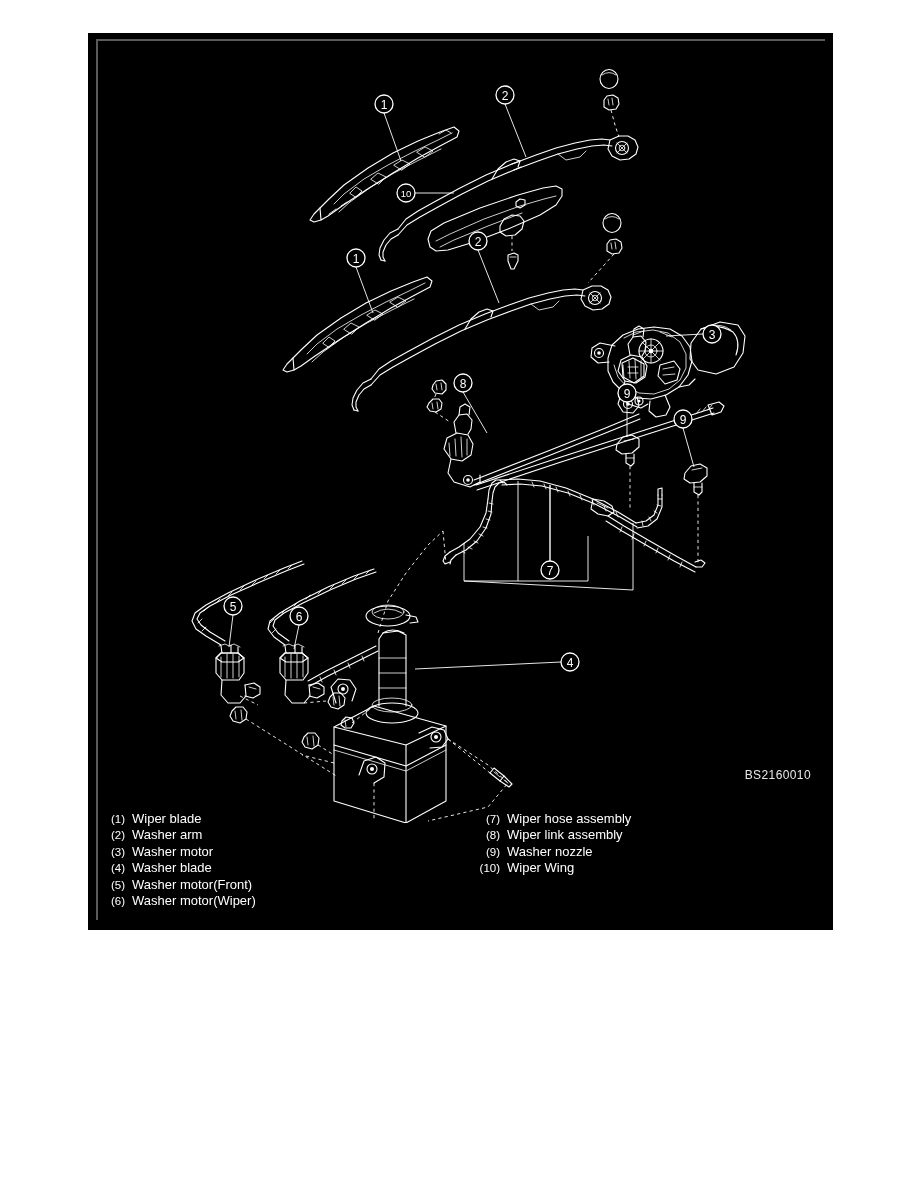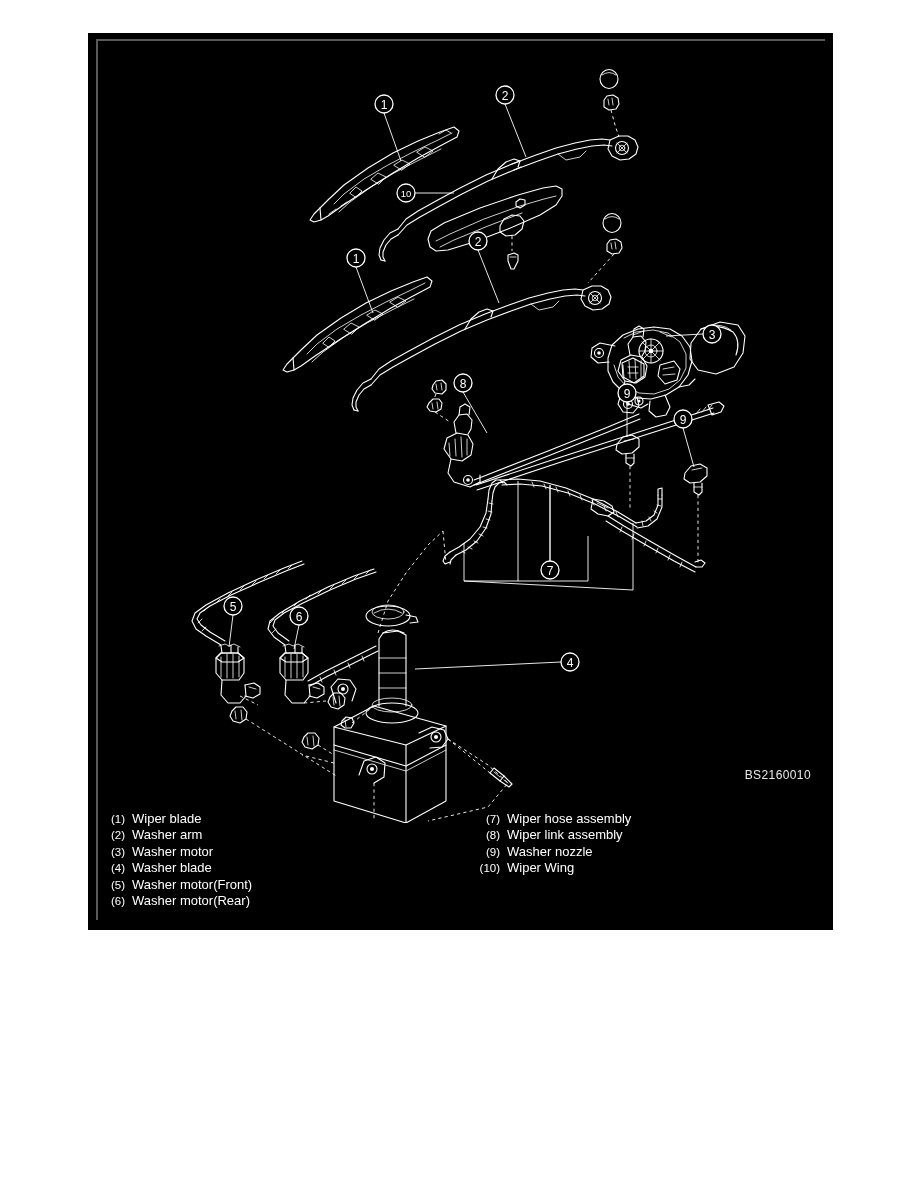--- a/index.html
+++ b/index.html
@@ -497,21 +497,21 @@
         <div class="legend-row">
           <span class="legend-num">(4)</span>
           <span class="legend-label">Washer blade</span>
         </div>
         <div class="legend-row">
           <span class="legend-num">(5)</span>
           <span class="legend-label">Washer motor(Front)</span>
         </div>
         <div class="legend-row">
           <span class="legend-num">(6)</span>
-          <span class="legend-label">Washer motor(Rear)</span>
+          <span class="legend-label">Washer motor(Wiper)</span>
         </div>
       </div>
 
       <div class="legend-col" id="legend-col-right">
         <div class="legend-row">
           <span class="legend-num">(7)</span>
           <span class="legend-label">Wiper hose assembly</span>
         </div>
         <div class="legend-row">
           <span class="legend-num">(8)</span>

